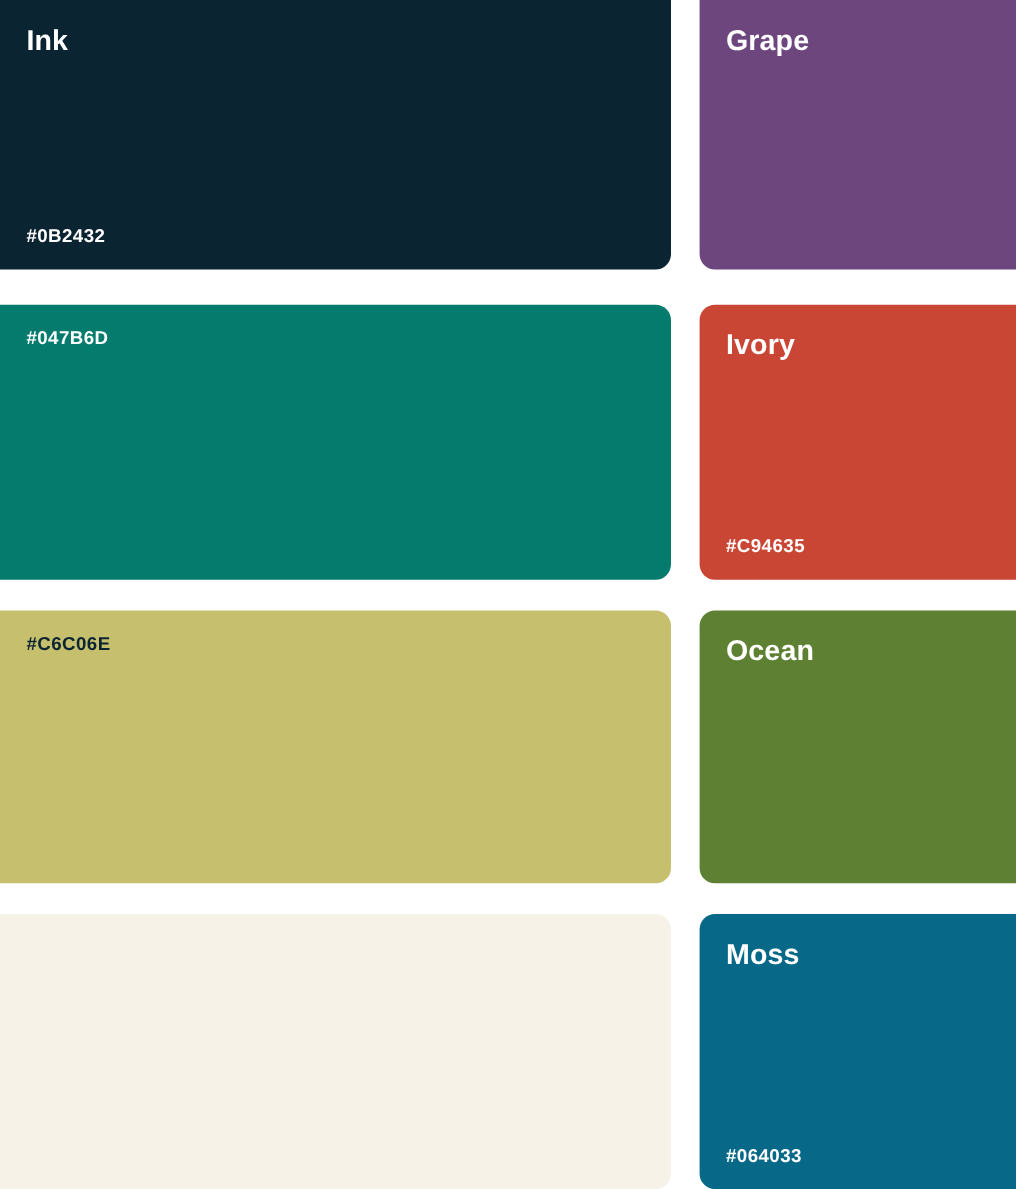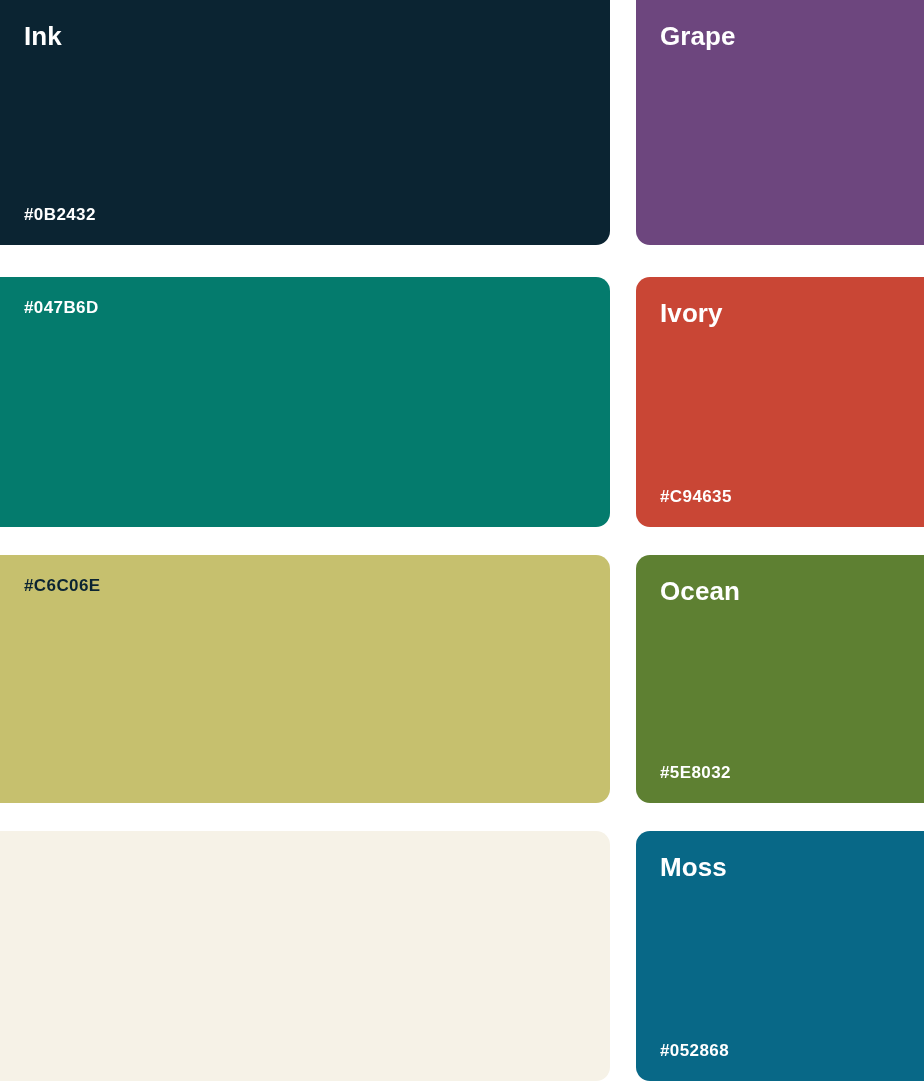--- a/index.html
+++ b/index.html
@@ -87,24 +87,23 @@
     <div class="swatch-name">Ivory</div>
     <div class="swatch-hex">#C94635</div>
   </div>
 
   <div class="swatch-card col-left row-3" style="background: rgb(198, 192, 110); color: rgb(11, 36, 50);">
     <div class="swatch-hex">#C6C06E</div>
   </div>
 
   <div class="swatch-card col-right row-3" style="background: rgb(94, 128, 50); color: rgb(255, 255, 255);">
     <div class="swatch-name">Ocean</div>
-    <div class="swatch-hex">#5E8032</div>
   </div>
 
   <div class="swatch-card col-left row-4" style="background: rgb(246, 242, 231); color: rgb(11, 36, 50);">
   </div>
 
   <div class="swatch-card col-right row-4" style="background: rgb(8, 104, 135); color: rgb(255, 255, 255);">
     <div class="swatch-name">Moss</div>
-    <div class="swatch-hex">#052868</div>
+    <div class="swatch-hex">#064033</div>
   </div>
 
 </div>
 
 </body></html>

